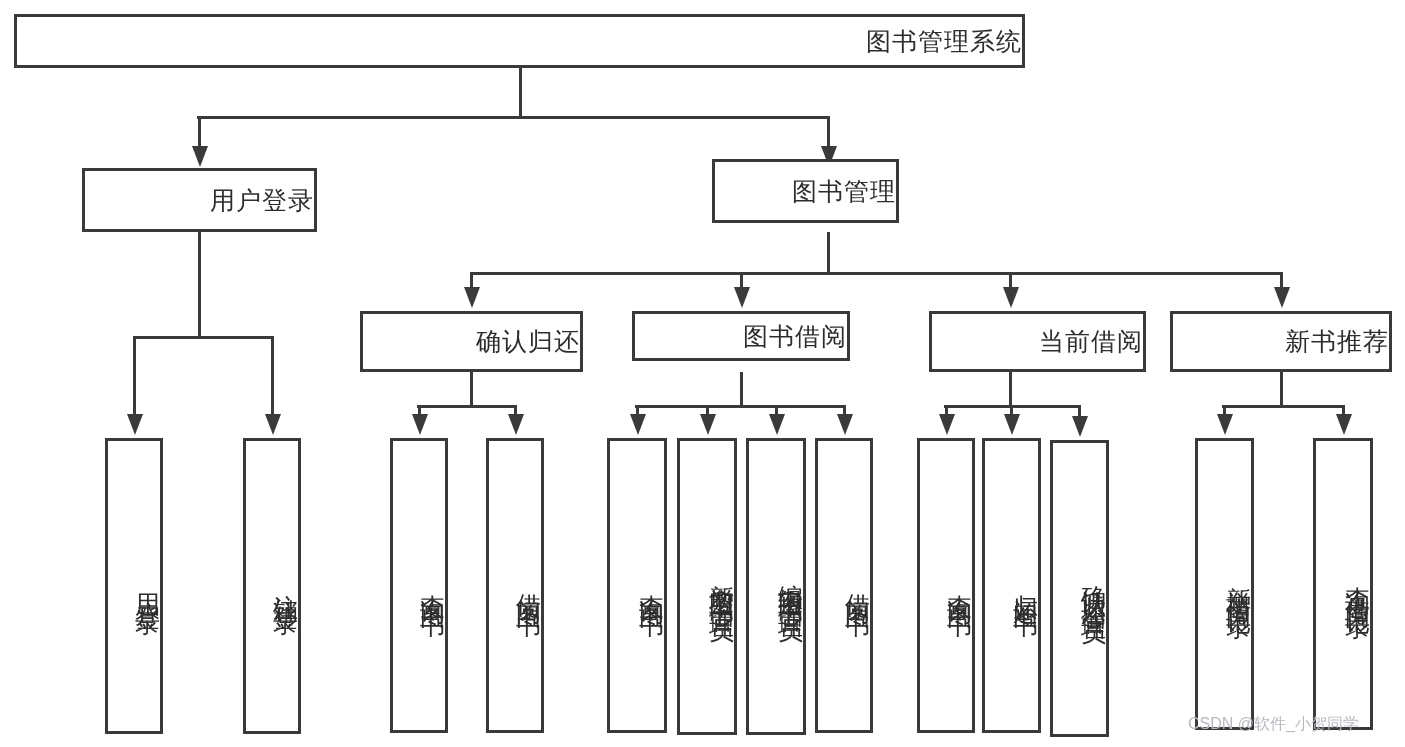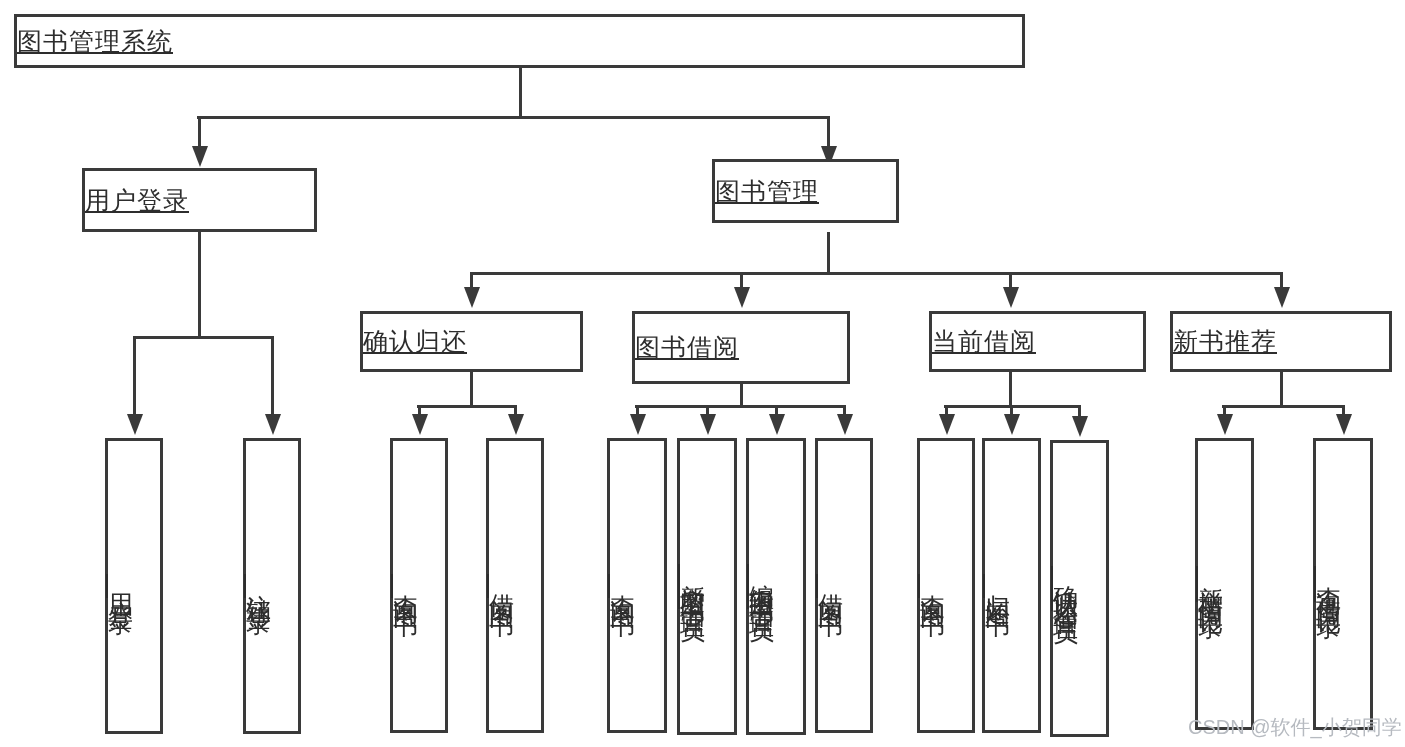--- a/index.html
+++ b/index.html
@@ -17,23 +17,22 @@
     background: #ffffff;
     overflow: hidden;
   }
   .box {
     position: absolute;
     box-sizing: border-box;
     border: 3px solid var(--line-color);
     background: var(--box-fill);
     display: flex;
     align-items: center;
-    justify-content: flex-start;
+    justify-content: flex-end;
     color: var(--text-color);
-    text-decoration: underline;
   }
   .hbox .label {
     font-size: 25px;
     letter-spacing: 1px;
     white-space: nowrap;
   }
   .vbox .label {
     writing-mode: vertical-rl;
     text-orientation: mixed;
     font-size: 25px;
@@ -62,21 +61,21 @@
     width: 0;
     height: 0;
     border-left: 8px solid transparent;
     border-right: 8px solid transparent;
     border-top: 21px solid var(--line-color);
   }
   .watermark {
     position: absolute;
     left: 1188px;
     top: 714px;
-    font-size: 20px;
+    font-size: 16px;
     color: var(--watermark-color);
     white-space: nowrap;
   }
 </style>
 </head>
 <body>
 
 <div class="canvas">
 
   <div class="vline" style="left:519px;top:68px;width:3px;height:50px;"></div>
@@ -126,21 +125,21 @@
   <div class="box hbox" style="left:82px;top:168px;width:235px;height:64px;">
     <span class="label">用户登录</span>
   </div>
   <div class="box hbox" style="left:712px;top:159px;width:187px;height:64px;">
     <span class="label">图书管理</span>
   </div>
 
   <div class="box hbox" style="left:360px;top:311px;width:223px;height:61px;">
     <span class="label">确认归还</span>
   </div>
-  <div class="box hbox" style="left:632px;top:311px;width:218px;height:73px;">
+  <div class="box hbox" style="left:632px;top:311px;width:218px;height:50px;">
     <span class="label">图书借阅</span>
   </div>
   <div class="box hbox" style="left:929px;top:311px;width:217px;height:61px;">
     <span class="label">当前借阅</span>
   </div>
   <div class="box hbox" style="left:1170px;top:311px;width:222px;height:61px;">
     <span class="label">新书推荐</span>
   </div>
 
   <div class="box vbox" style="left:105px;top:438px;width:58px;height:296px;">

